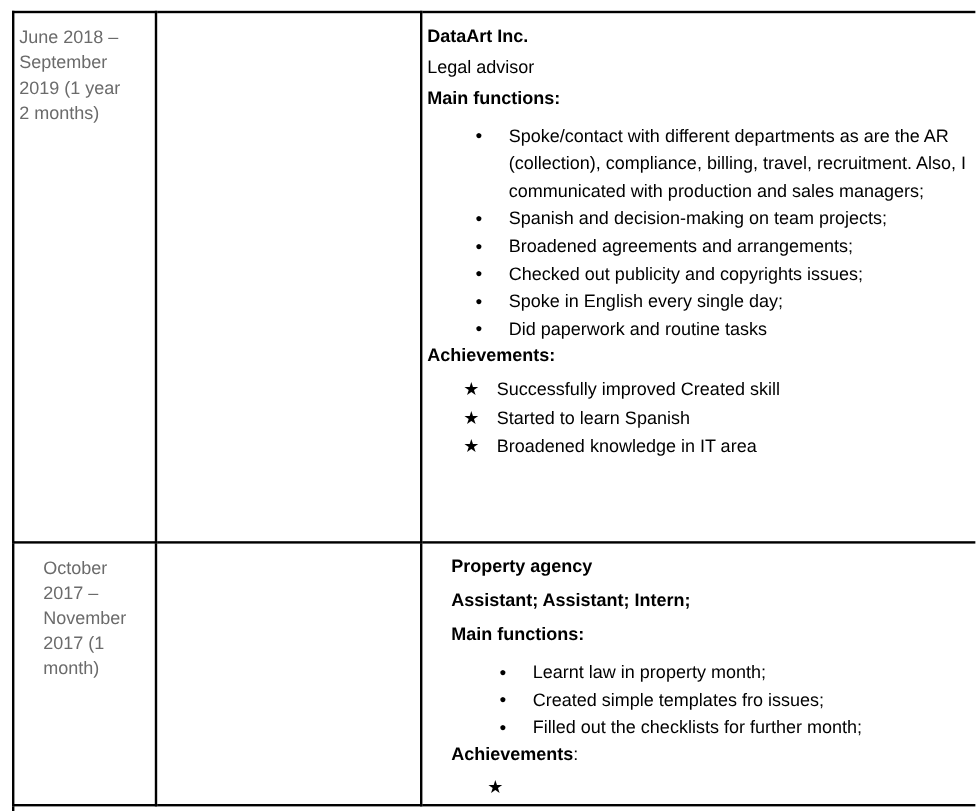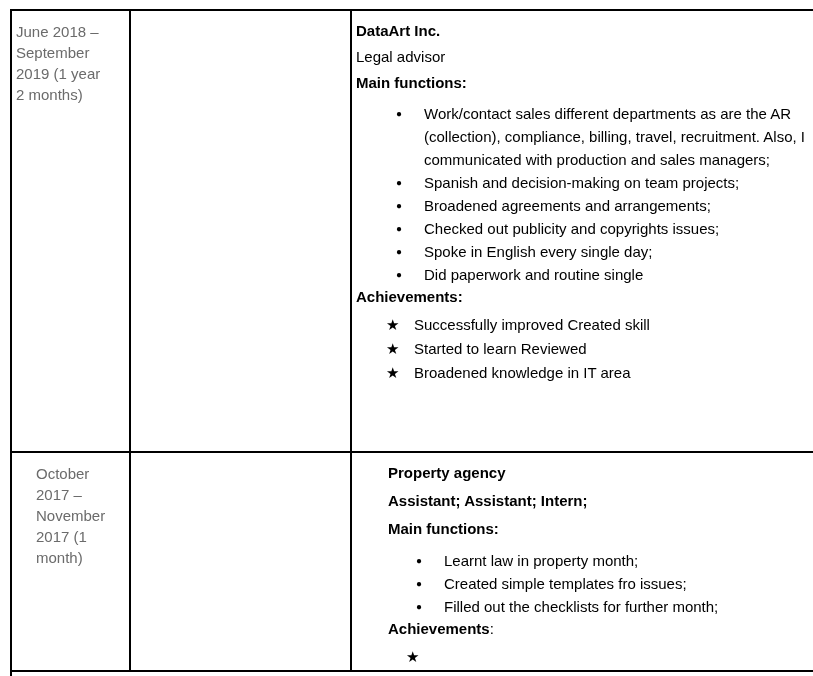--- a/index.html
+++ b/index.html
@@ -33,21 +33,21 @@
     line-height: 21px;
     color: #6b6b6b;
   }
   td.empty-cell { padding: 0; }
   td.content-cell {
     padding: 9px 34px 2px 4px;
     font-size: 15px;
     line-height: 22px;
   }
   td.content-cell p { margin: 0 0 4px 0; }
-  td.content-cell.r2 p { margin: 0 0 6px 12px; }
+  td.content-cell.r2 p { margin: 0 0 6px 0; }
   .b { font-weight: bold; }
   .reg { font-weight: normal; }
   ul.blist, ul.slist {
     list-style: none;
     margin: 8px 0 0 0;
     padding: 0 0 0 40px;
   }
   ul.slist { padding-left: 30px; margin-top: 5px; }
   ul.blist li, ul.slist li { display: flex; line-height: 23px; }
   ul.slist li { line-height: 24px; }
@@ -84,52 +84,52 @@
         <span>June 2018 – September 2019 (1 year 2 months)</span>
       </td>
       <td class="empty-cell"></td>
       <td class="content-cell">
         <p class="b">DataArt Inc.</p>
         <p>Legal advisor</p>
         <p class="b">Main functions:</p>
         <ul class="blist">
           <li>
             <span class="marker dot">●</span>
-            <span class="li-text">Work/contact sales different departments as are the AR (collection), compliance, billing, travel, recruitment. Also, I communicated with production and sales managers;</span>
+            <span class="li-text">Spoke/contact with different departments as are the AR (collection), compliance, billing, travel, recruitment. Also, I communicated with production and sales managers;</span>
           </li>
           <li>
             <span class="marker dot">●</span>
             <span class="li-text">Spanish and decision-making on team projects;</span>
           </li>
           <li>
             <span class="marker dot">●</span>
             <span class="li-text">Broadened agreements and arrangements;</span>
           </li>
           <li>
             <span class="marker dot">●</span>
             <span class="li-text">Checked out publicity and copyrights issues;</span>
           </li>
           <li>
             <span class="marker dot">●</span>
             <span class="li-text">Spoke in English every single day;</span>
           </li>
           <li>
             <span class="marker dot">●</span>
-            <span class="li-text">Did paperwork and routine single</span>
+            <span class="li-text">Did paperwork and routine tasks</span>
           </li>
         </ul>
         <p class="b ach-head">Achievements:</p>
         <ul class="slist">
           <li>
             <span class="marker star">★</span>
             <span class="li-text">Successfully improved Created skill</span>
           </li>
           <li>
             <span class="marker star">★</span>
-            <span class="li-text">Started to learn Reviewed</span>
+            <span class="li-text">Started to learn Spanish</span>
           </li>
           <li>
             <span class="marker star">★</span>
             <span class="li-text">Broadened knowledge in IT area</span>
           </li>
         </ul>
       </td>
     </tr>
 
     <tr class="row2">

